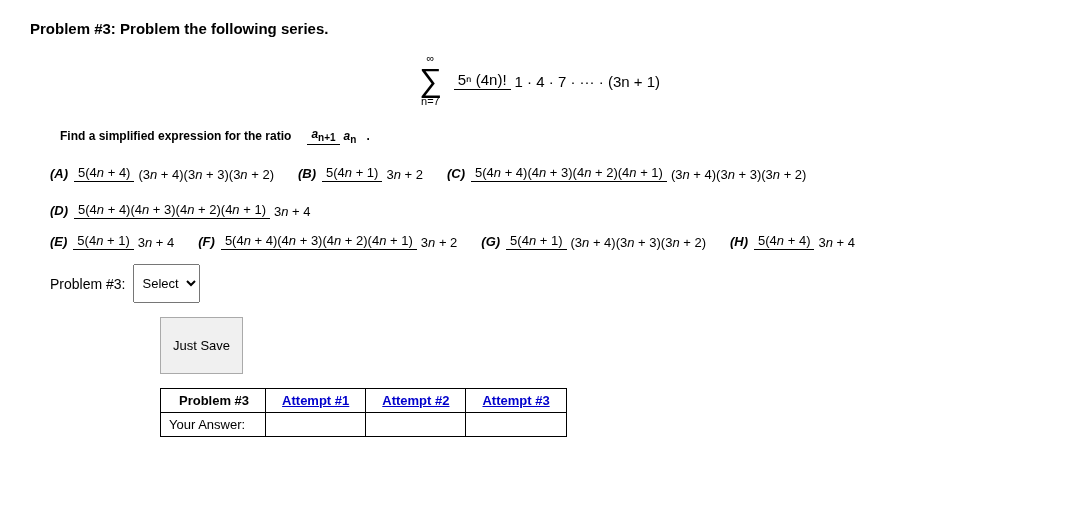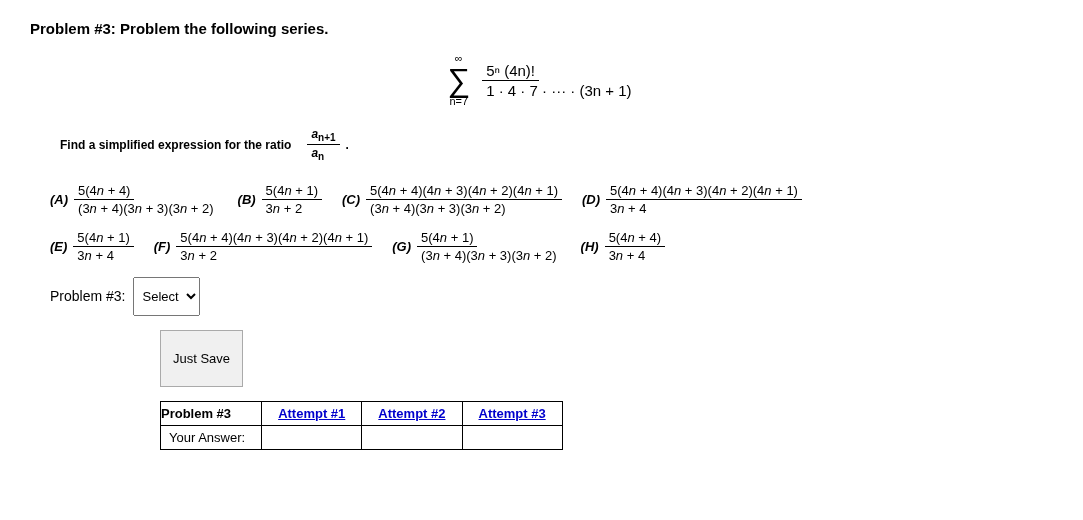--- a/index.html
+++ b/index.html
@@ -48,22 +48,22 @@
       line-height: 1;
     }
 
     .sigma-limits-bottom {
       font-size: 11px;
       line-height: 1;
     }
 
     .fraction {
       display: inline-flex;
-      flex-direction: column;
-      align-items: flex-start;
+      flex-direction: row;
+      align-items: flex-end;
       vertical-align: middle;
     }
 
     .fraction .numerator {
       border-bottom: 1px solid #000;
       padding: 0 4px 1px 4px;
       text-align: center;
     }
 
     .fraction .denominator {
@@ -151,21 +151,21 @@
     }
 
     .attempts-table td.row-label {
       text-align: left;
       font-weight: normal;
       padding-left: 8px;
     }
 
     .attempts-table th.row-header {
       text-align: left;
-      padding-left: 0;
+      padding-left: 18px;
     }
 
     a {
       color: #00c;
       text-decoration: underline;
     }
   </style>
 </head>
 <body>
 

